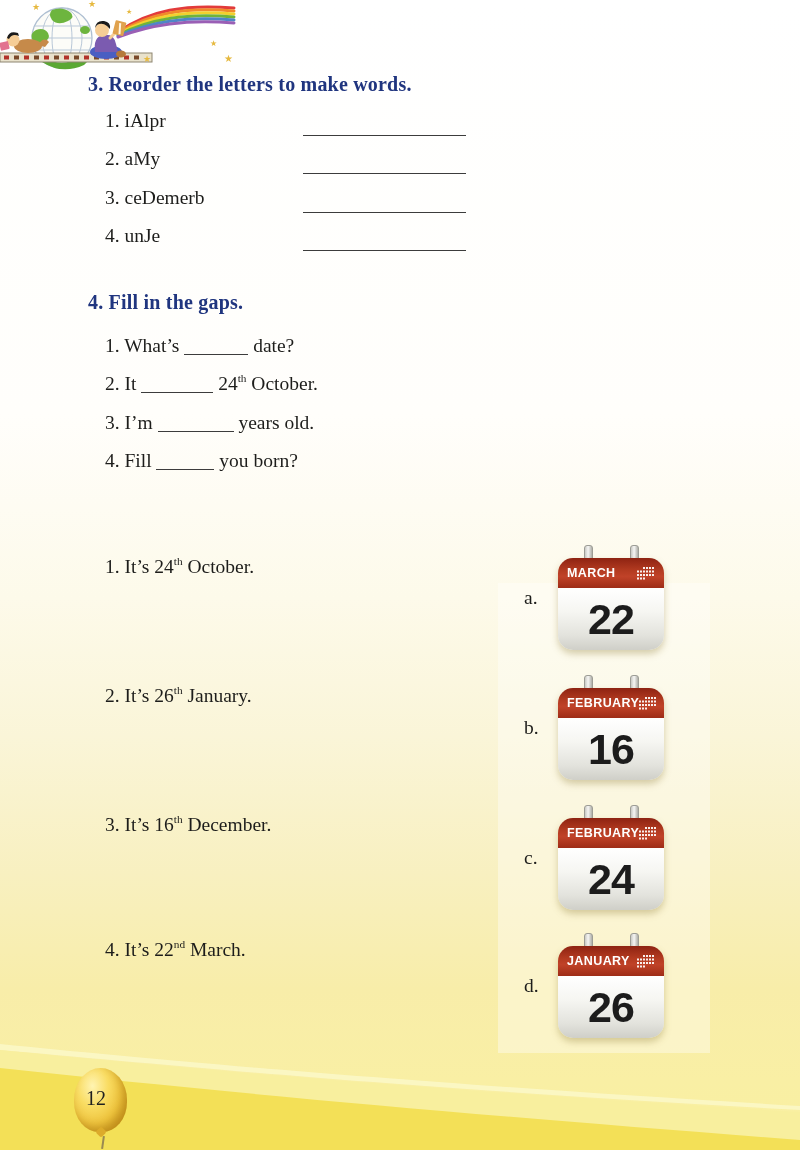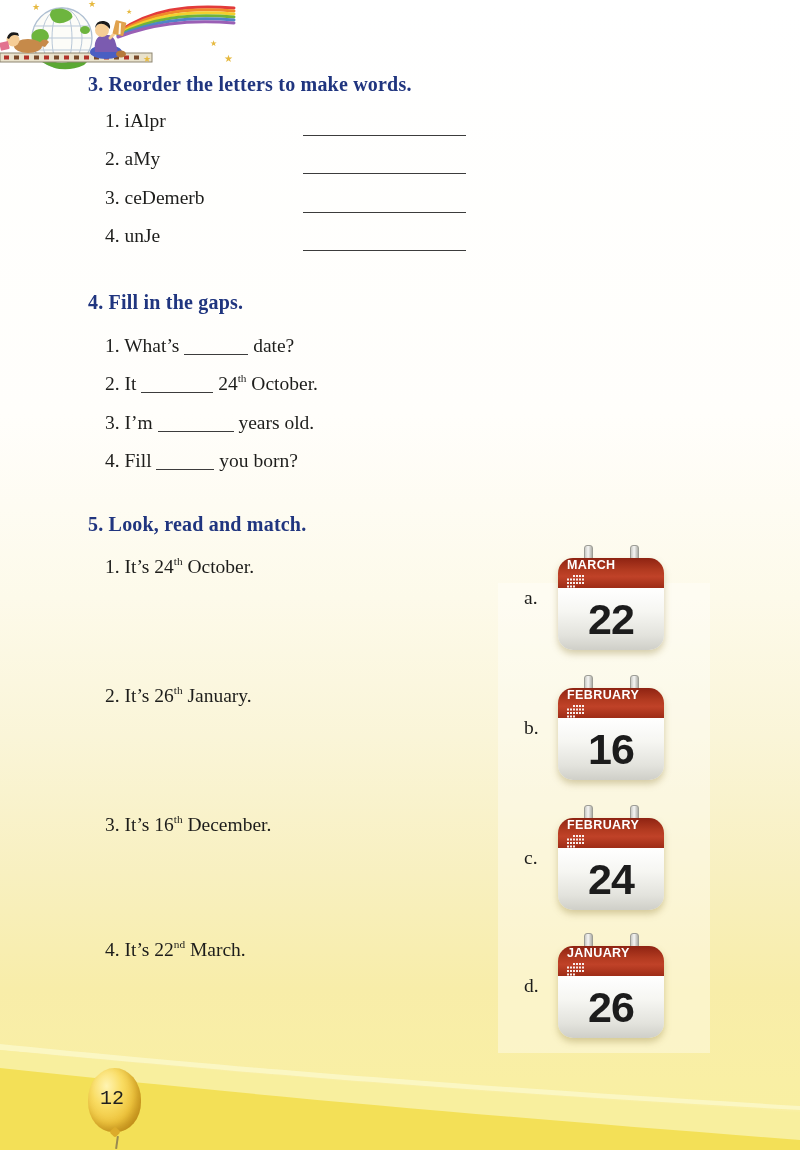--- a/index.html
+++ b/index.html
@@ -22,30 +22,30 @@
   
   .show-through{position:absolute;left:498px;top:583px;width:212px;height:470px;background:rgba(255,255,255,0.38);}
   .match-option{position:absolute;left:524px;width:190px;height:112px;}
   .option-letter{position:absolute;left:0;top:42px;font-size:19.5px;color:#1d1d1b;}
   .calendar{position:absolute;left:34px;top:0;width:106px;height:108px;}
   .post{position:absolute;top:0;width:7px;height:21px;border-radius:3px;
     background:linear-gradient(90deg,#c9c9c4,#f6f6f4 45%,#aeaea8);border:1px solid #9d9d96;}
   .post-left{left:26px;} .post-right{left:72px;}
   .cal-tile{position:absolute;left:0;top:13px;width:106px;height:92px;border-radius:15px;overflow:hidden;
     box-shadow:0 4px 7px rgba(140,120,50,.35);}
-  .cal-top{height:30px;display:flex;align-items:flex-start;justify-content:space-between;padding:0 9px;
-    background:linear-gradient(180deg,#8e2312 0%,#b23a20 40%,#c04228 62%,#9e2c16 100%);flex-direction:column;}
+  .cal-top{height:30px;display:flex;align-items:center;justify-content:space-between;padding:0 9px;
+    background:linear-gradient(180deg,#8e2312 0%,#b23a20 40%,#c04228 62%,#9e2c16 100%);}
   .cal-month{color:#ffffff;font-family:"Liberation Sans",sans-serif;font-weight:bold;font-size:12.5px;letter-spacing:.4px;}
   .cal-grid{flex:0 0 auto;opacity:.92;}
   .cal-body{height:62px;display:flex;align-items:center;justify-content:center;
     background:linear-gradient(180deg,#ffffff 0%,#f6f6f2 38%,#e3e3dd 76%,#cfcfc8 100%);}
   .cal-day{font-family:"Liberation Sans",sans-serif;font-weight:bold;font-size:43px;color:#1c1c1c;letter-spacing:-1px;}
   
   .waves{position:absolute;left:0;top:1000px;}
-  .balloon{position:absolute;left:88px;top:1068px;width:60px;height:82px;font-family:Liberation Mono, monospace;}
+  .balloon{position:absolute;left:74px;top:1068px;width:60px;height:82px;}
   .balloon-body{position:absolute;left:0;top:0;width:53px;height:64px;border-radius:50% 50% 47% 47%;
     background:radial-gradient(ellipse at 35% 28%,#fff4b2 0%,#f9dc62 32%,#eec43e 58%,#dcaa27 80%,#c6911c 100%);
     box-shadow:inset -4px -5px 9px rgba(150,100,8,.4);}
   .balloon-num{position:absolute;left:12px;top:19px;font-size:20px;color:#1f1f1f;}
   .balloon-knot{position:absolute;left:23px;top:60px;width:8px;height:8px;background:#dcab2b;border-radius:2px;transform:rotate(45deg);}
   .balloon-string{position:absolute;left:28px;top:68px;width:1.5px;height:13px;background:#9a8a50;transform:rotate(8deg);}
 </style>
 </head>
 <body>
 
@@ -169,24 +169,20 @@
     <span>years old.</span>
   </div>
   <div class="ex-item" style="top:449px">
     <span>4.</span>
     <span>Fill</span>
     <span class="gap" style="width:58px"></span>
     <span></span><sup></sup>
     <span>you born?</span>
   </div>
 
-  <div class="ex-heading" style="top:513px">
-    <span>5.</span>
-    <span>Look, read and match.</span>
-  </div>
 
   <div class="ex-item" style="top:555px">
     <span>1.</span>
     <span>It’s</span>
     <span>24</span><sup>th</sup>
     <span>October.</span>
   </div>
   <div class="ex-item" style="top:684px">
     <span>2.</span>
     <span>It’s</span>

